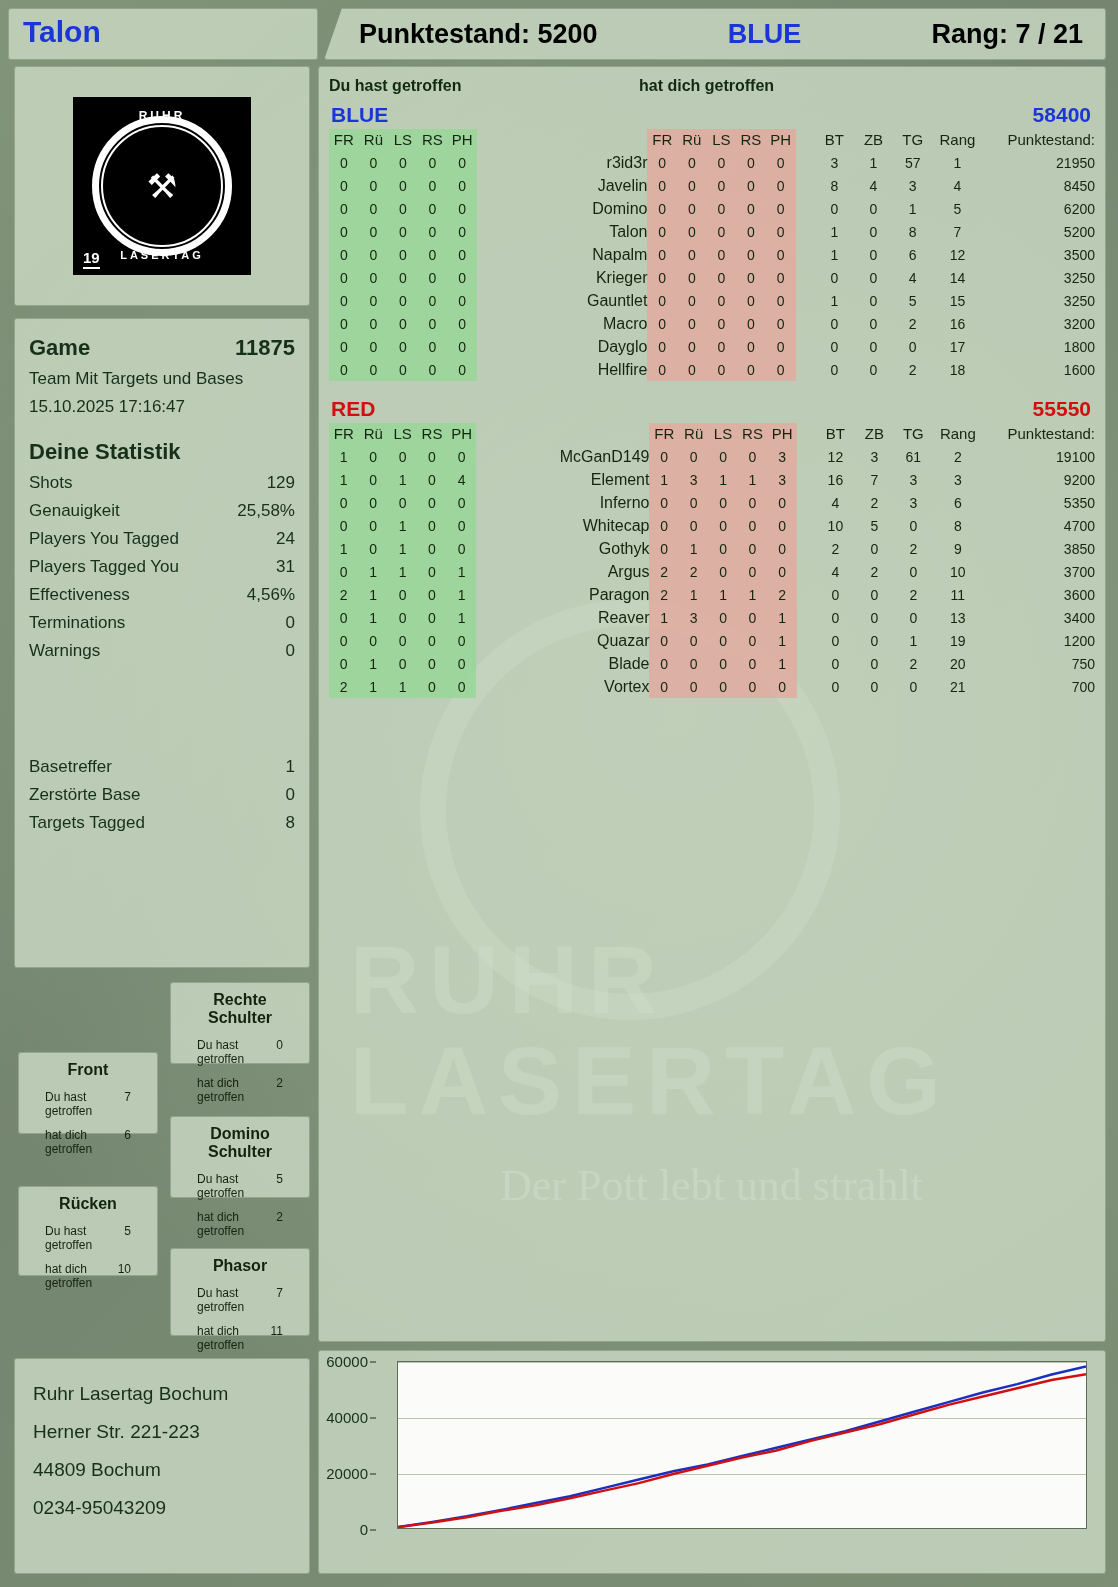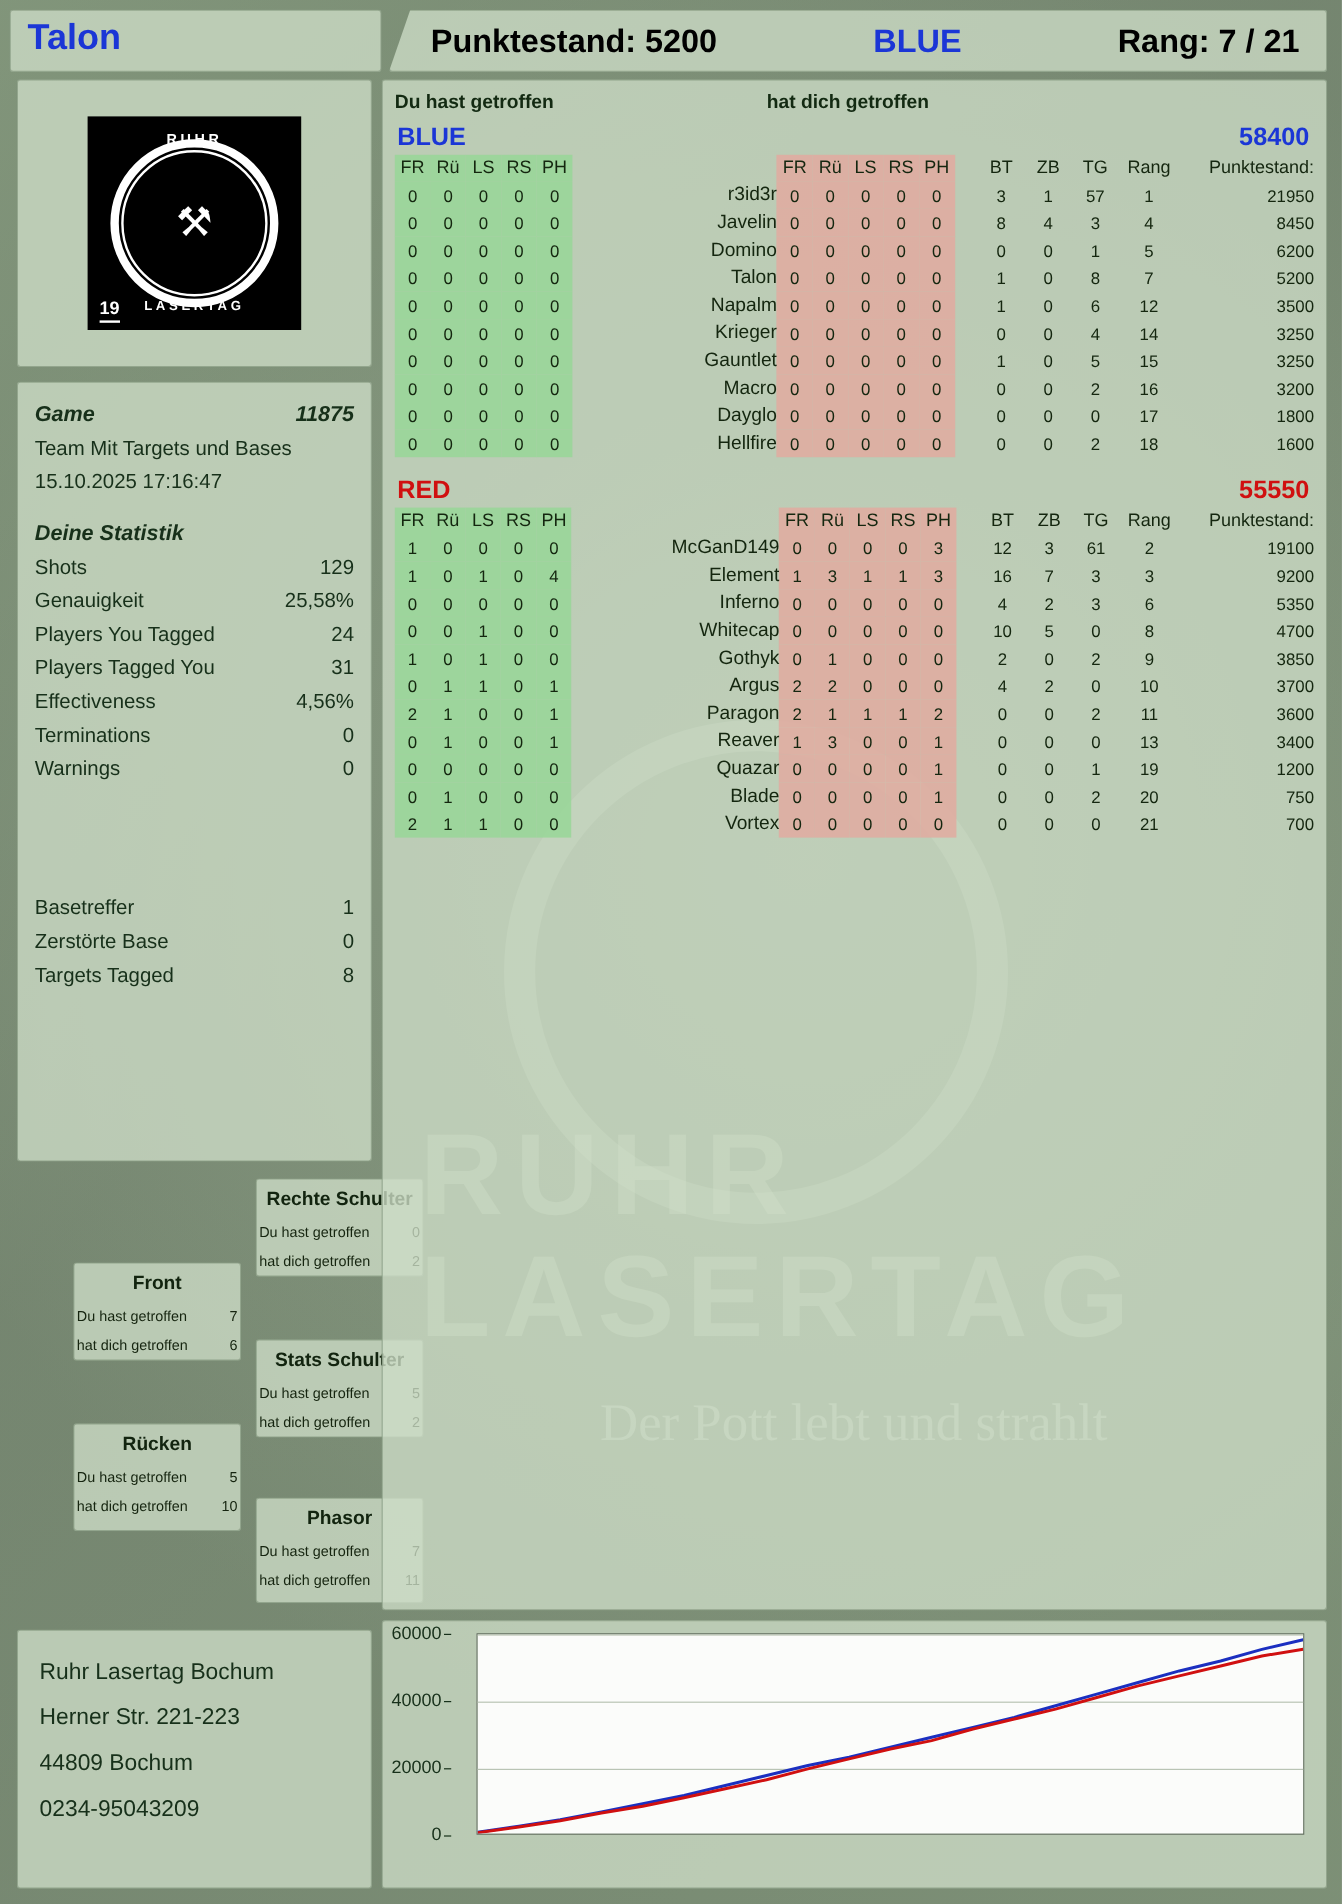--- a/index.html
+++ b/index.html
@@ -93,26 +93,26 @@
   .logo .num {
     position:absolute; left:10px; bottom:6px; color:#fff; font-size:15px;
     font-weight:bold; border-bottom:2px solid #fff; padding-bottom:1px;
   }
 
   #stats-panel {
     position:absolute; left:14px; top:318px; width:296px; height:650px;
     padding:12px 14px; font-size:17px; color:#17301a;
   }
   .row { display:flex; justify-content:space-between; padding:4px 0; }
-  .sec-title { font-weight:bold; font-size:18px;font-style:italic; }
+  .sec-title { font-weight:bold; font-size:22px; }
   .plain { padding:4px 0; }
   .spacer-lg { height:88px; }
 
   
-  .bodybox { position:absolute; padding:8px 2px;margin-left:43px; }
+  .bodybox { position:absolute; padding:8px 26px; }
   .bodybox .title { text-align:center; font-weight:bold; font-size:16px; color:#12240f; margin-bottom:6px; }
   .bodybox .brow { display:flex; justify-content:space-between; font-size:12px; padding:5px 0; color:#15240f;}
   #box-front { left:18px; top:1052px; width:140px; height:82px; }
   #box-back  { left:18px; top:1186px; width:140px; height:90px; }
   #box-rs    { left:170px; top:982px; width:140px; height:82px; }
   #box-ls    { left:170px; top:1116px; width:140px; height:82px; }
   #box-ph    { left:170px; top:1248px; width:140px; height:88px; }
 
   #address-panel {
     position:absolute; left:14px; top:1358px; width:296px; height:216px;
@@ -270,21 +270,21 @@
       <span>Du hast getroffen</span>
       <span>7</span>
     </div>
   <div class="brow">
       <span>hat dich getroffen</span>
       <span>6</span>
     </div>
 </div>
 
 <div id="box-ls" class="panel bodybox">
-  <div class="title">Stats Schulter</div>
+  <div class="title">Domino Schulter</div>
   <div class="brow">
       <span>Du hast getroffen</span>
       <span>5</span>
     </div>
   <div class="brow">
       <span>hat dich getroffen</span>
       <span>2</span>
     </div>
 </div>
 

